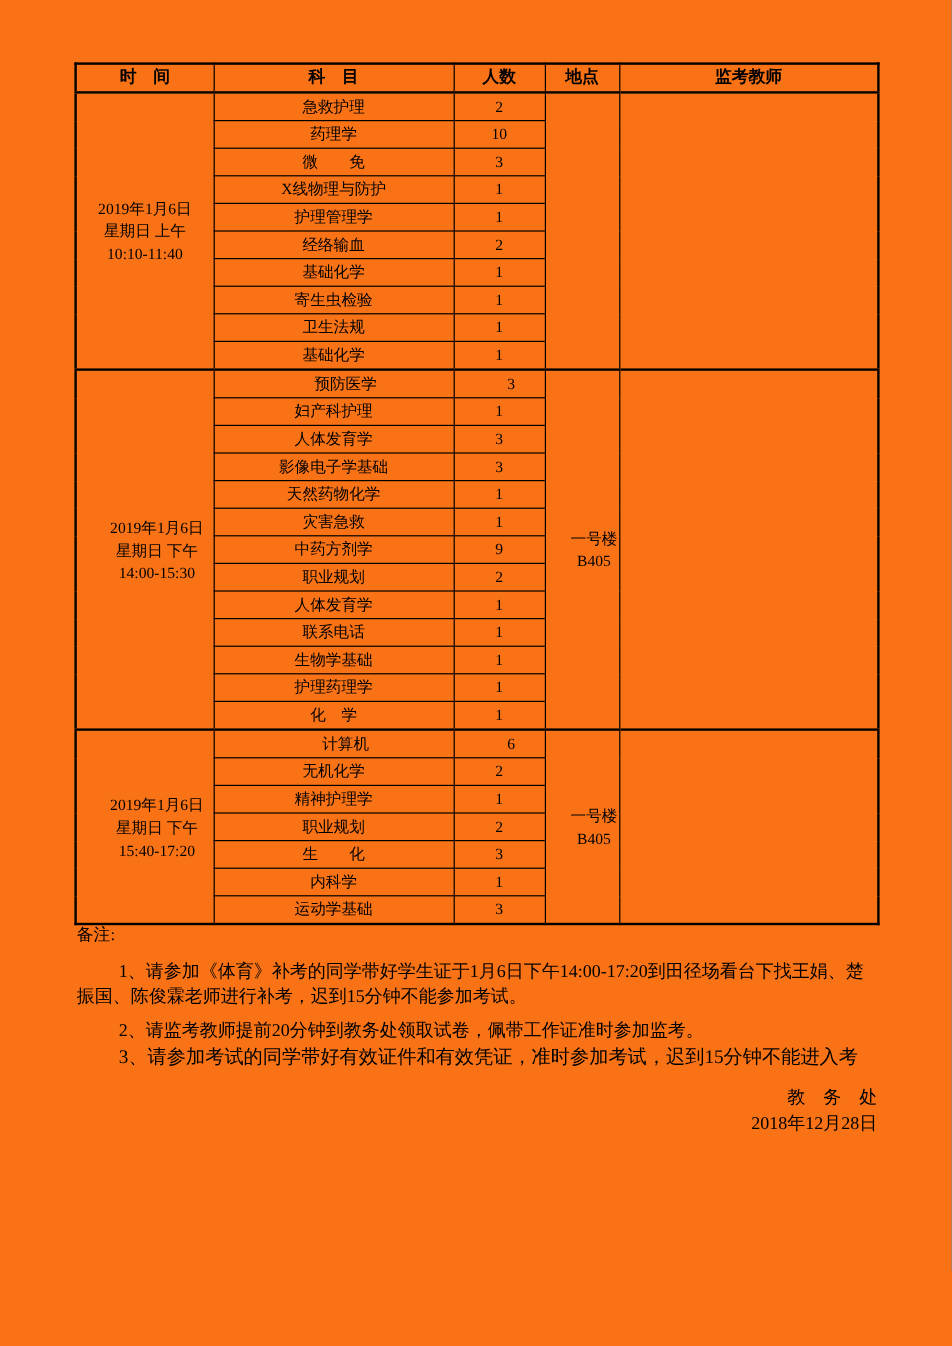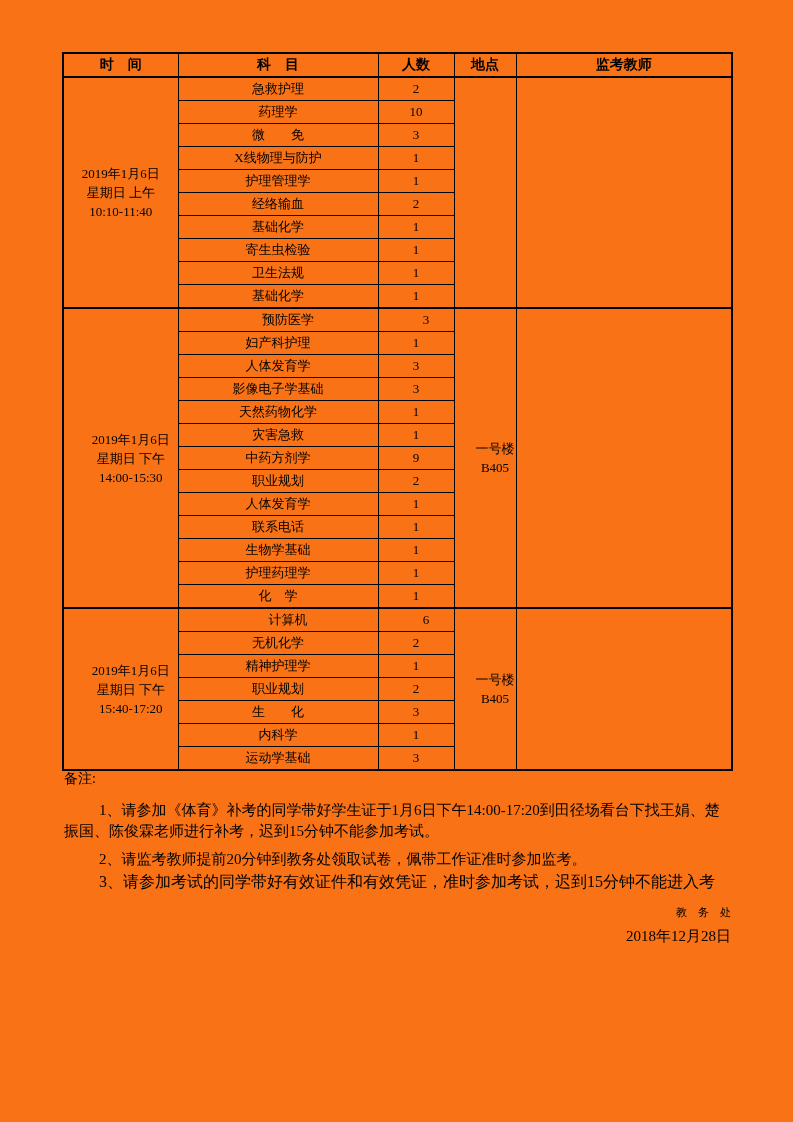--- a/index.html
+++ b/index.html
@@ -56,21 +56,21 @@
   }
   .note { margin: 0 0 1px 0; }
   .note .note-line { line-height: 21px; white-space: nowrap; }
   .note .note-line:first-child { text-indent: 35px; }
   .note-2 { margin-top: 7px; }
   .note-3 .note-line { font-size: 16px; }
   .signature {
     position: absolute;
     right: 62px;
     top: 905px;
-    font-size: 11px;
+    font-size: 15px;
     text-align: right;
   }
   .sig-date {
     position: absolute;
     right: 62px;
     top: 927px;
     font-size: 15px;
     text-align: left;
   }
 </style>

